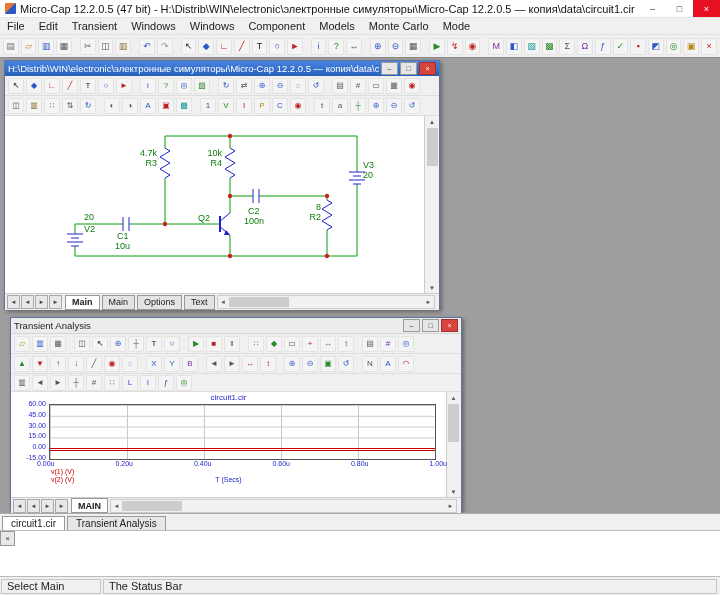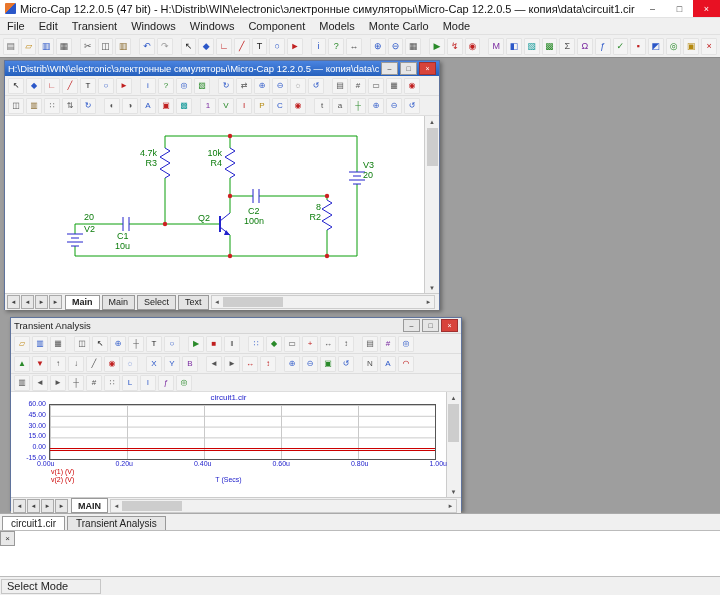--- a/index.html
+++ b/index.html
@@ -481,21 +481,21 @@
 
       <span class="navbtn">◄</span>
           <span class="navbtn">◄</span>
           <span class="navbtn">►</span>
           <span class="navbtn">►</span>
         </span>
       <span style="display:flex;">
 
       <span class="tab sel">Main</span>
           <span class="tab">Main</span>
-          <span class="tab">Select</span>
+          <span class="tab">Options</span>
           <span class="tab">Text</span>
         </span>
       <div class="hscroll">
         <span class="sarrow">◄</span>
         <div class="hthumb"></div>
         <span class="sarrow" style="margin-left:auto;">►</span>
       </div>
     </div>
   </div>
 
@@ -744,14 +744,15 @@
 
 <span class="doc-tab sel">circuit1.cir</span>
     <span class="doc-tab">Transient Analysis</span>
   </div>
 
 <div class="log-panel">
   <div class="log-close">×</div>
 </div>
 
 <div class="statusbar">
-  <div class="status-cell mode">Select Mode</div>
+  <div class="status-cell mode">Select Main</div>
+  <div class="status-cell msg">The Status Bar</div>
 </div>
 
 </body></html>

